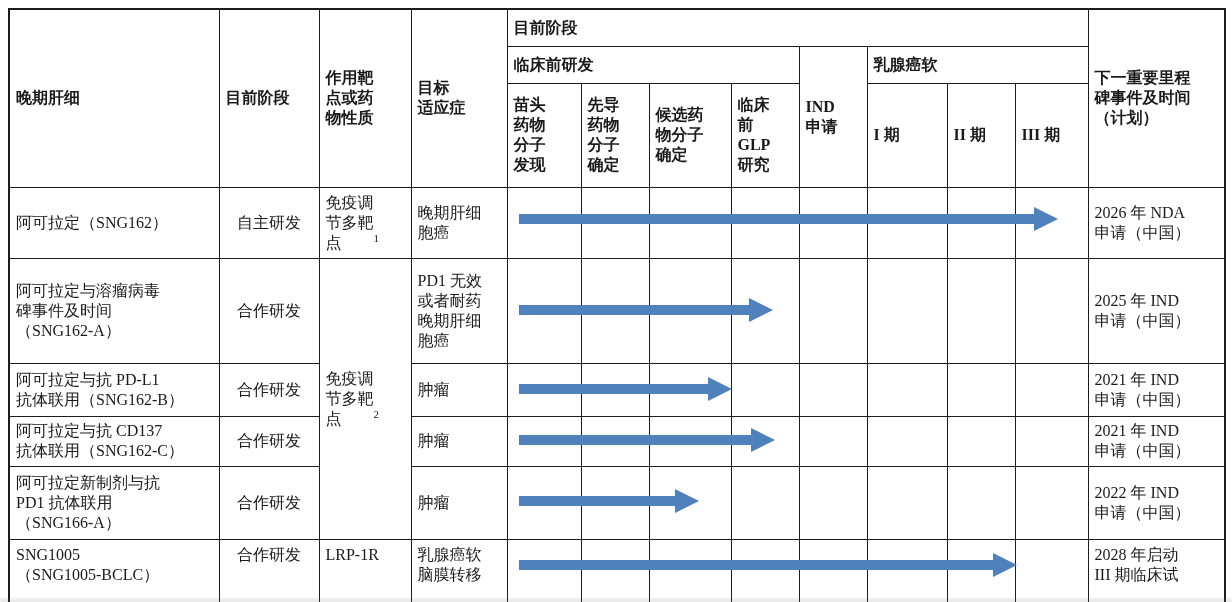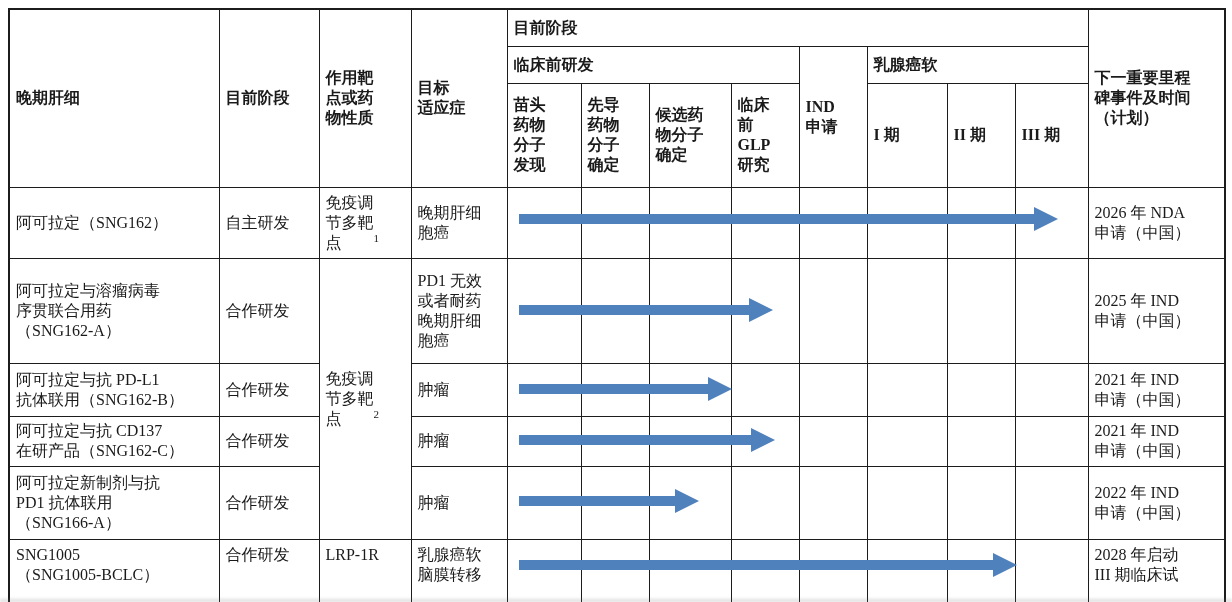--- a/index.html
+++ b/index.html
@@ -22,21 +22,21 @@
     border:1.5px solid #1c1c1c;
     padding:2px 6px;
     vertical-align:middle;
     font-size:16px;
     line-height:1.25;
     overflow:hidden;
   }
   td .t{white-space:pre-line;display:inline-block;}
   .hd{font-weight:bold;text-align:left;line-height:1.3;}
   .al{text-align:left;}
-  .ac{text-align:left;}
+  .ac{text-align:center;}
   sup{font-size:11px;line-height:0;}
   tr.row-last td{vertical-align:top;padding-top:5px;}
   
   .arrow{position:absolute;height:12px;z-index:2;pointer-events:none;}
   .arrow::before{
     content:"";position:absolute;left:0;right:21px;top:1px;height:10px;
     background:var(--arrow-color,#4f81bd);
   }
   .arrow::after{
     content:"";position:absolute;right:-1px;top:-6px;width:0;height:0;
@@ -130,21 +130,21 @@
       <td></td>
           <td></td>
       <td></td>
           <td></td>
       <td class="al"><span class="t">2026 年 NDA
 申请（中国）</span></td>
     </tr>
 
     <tr style="height:105px">
       <td class="al"><span class="t">阿可拉定与溶瘤病毒
-序贯联合用药
+碑事件及时间
 （SNG162-A）</span></td>
       <td class="ac"><span class="t">合作研发</span></td>
       <td class="al" rowspan="4"><span class="t">免疫调
 节多靶
 点</span><sup>2</sup></td>
       <td class="al"><span class="t">PD1 无效
 或者耐药
 晚期肝细
 胞癌</span></td>
       <td></td>
@@ -171,21 +171,21 @@
       <td></td>
           <td></td>
       <td></td>
           <td></td>
       <td class="al"><span class="t">2021 年 IND
 申请（中国）</span></td>
     </tr>
 
     <tr style="height:50px">
       <td class="al"><span class="t">阿可拉定与抗 CD137
-在研产品（SNG162-C）</span></td>
+抗体联用（SNG162-C）</span></td>
       <td class="ac"><span class="t">合作研发</span></td>
       <td class="al"><span class="t">肿瘤</span></td>
       <td></td>
           <td></td>
       <td></td>
           <td></td>
       <td></td>
           <td></td>
       <td></td>
           <td></td>

